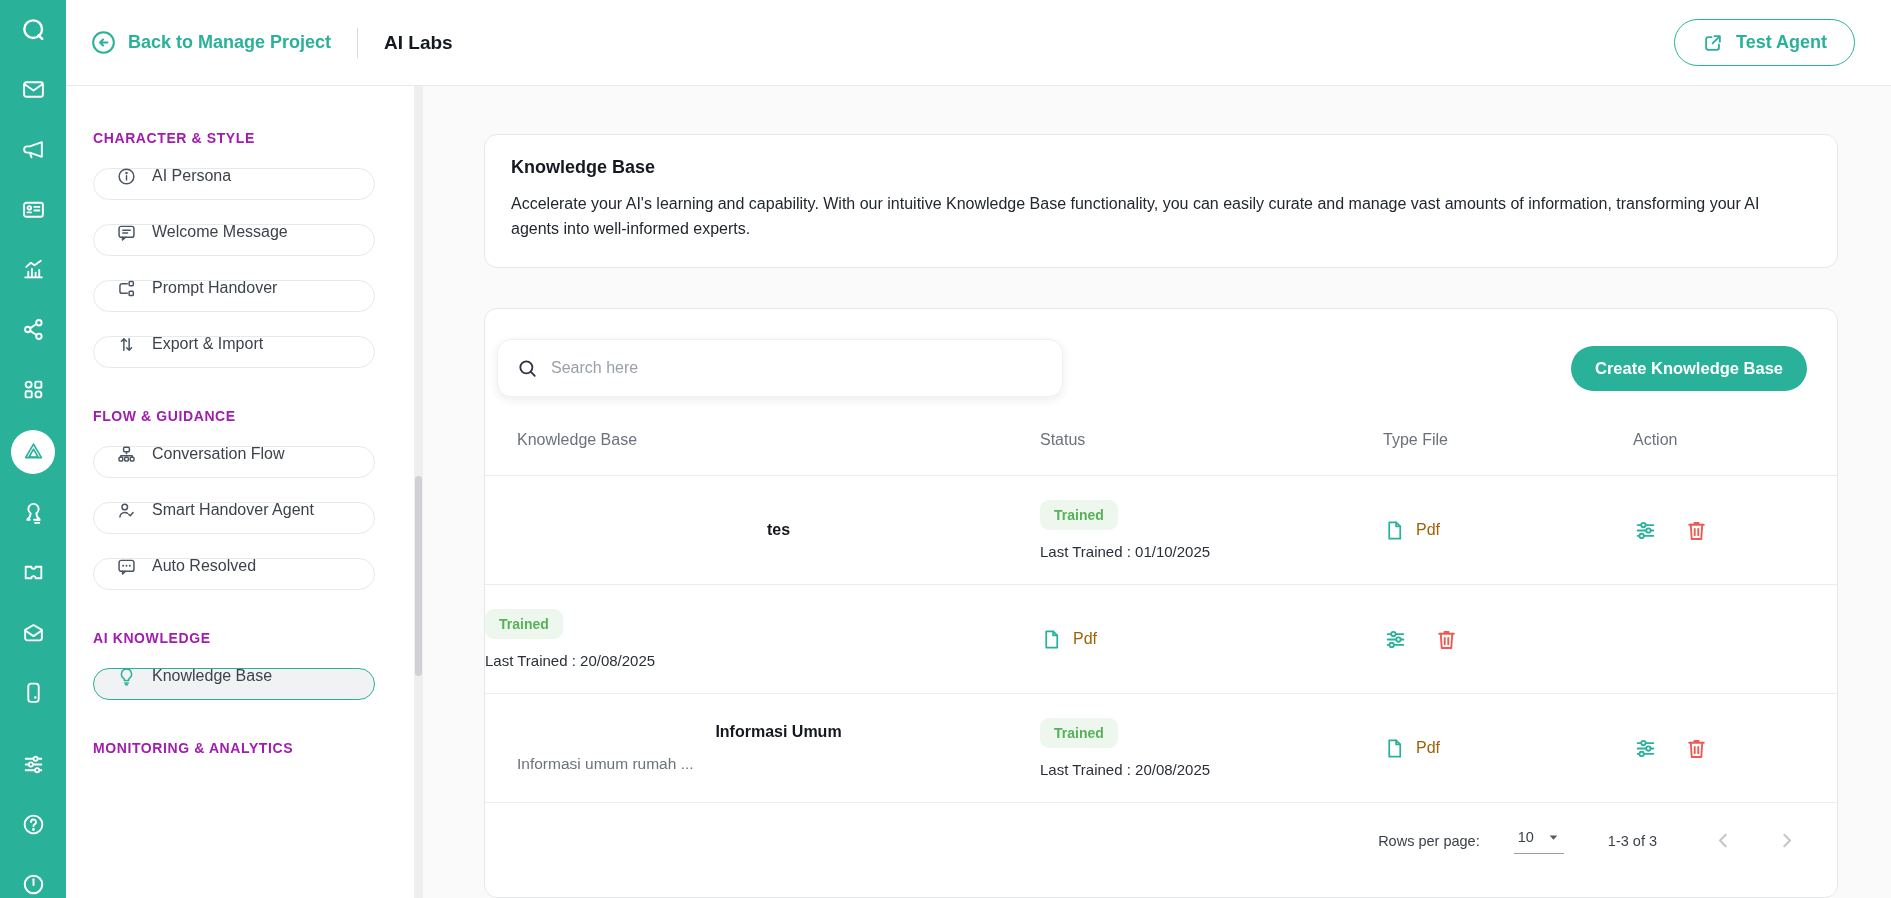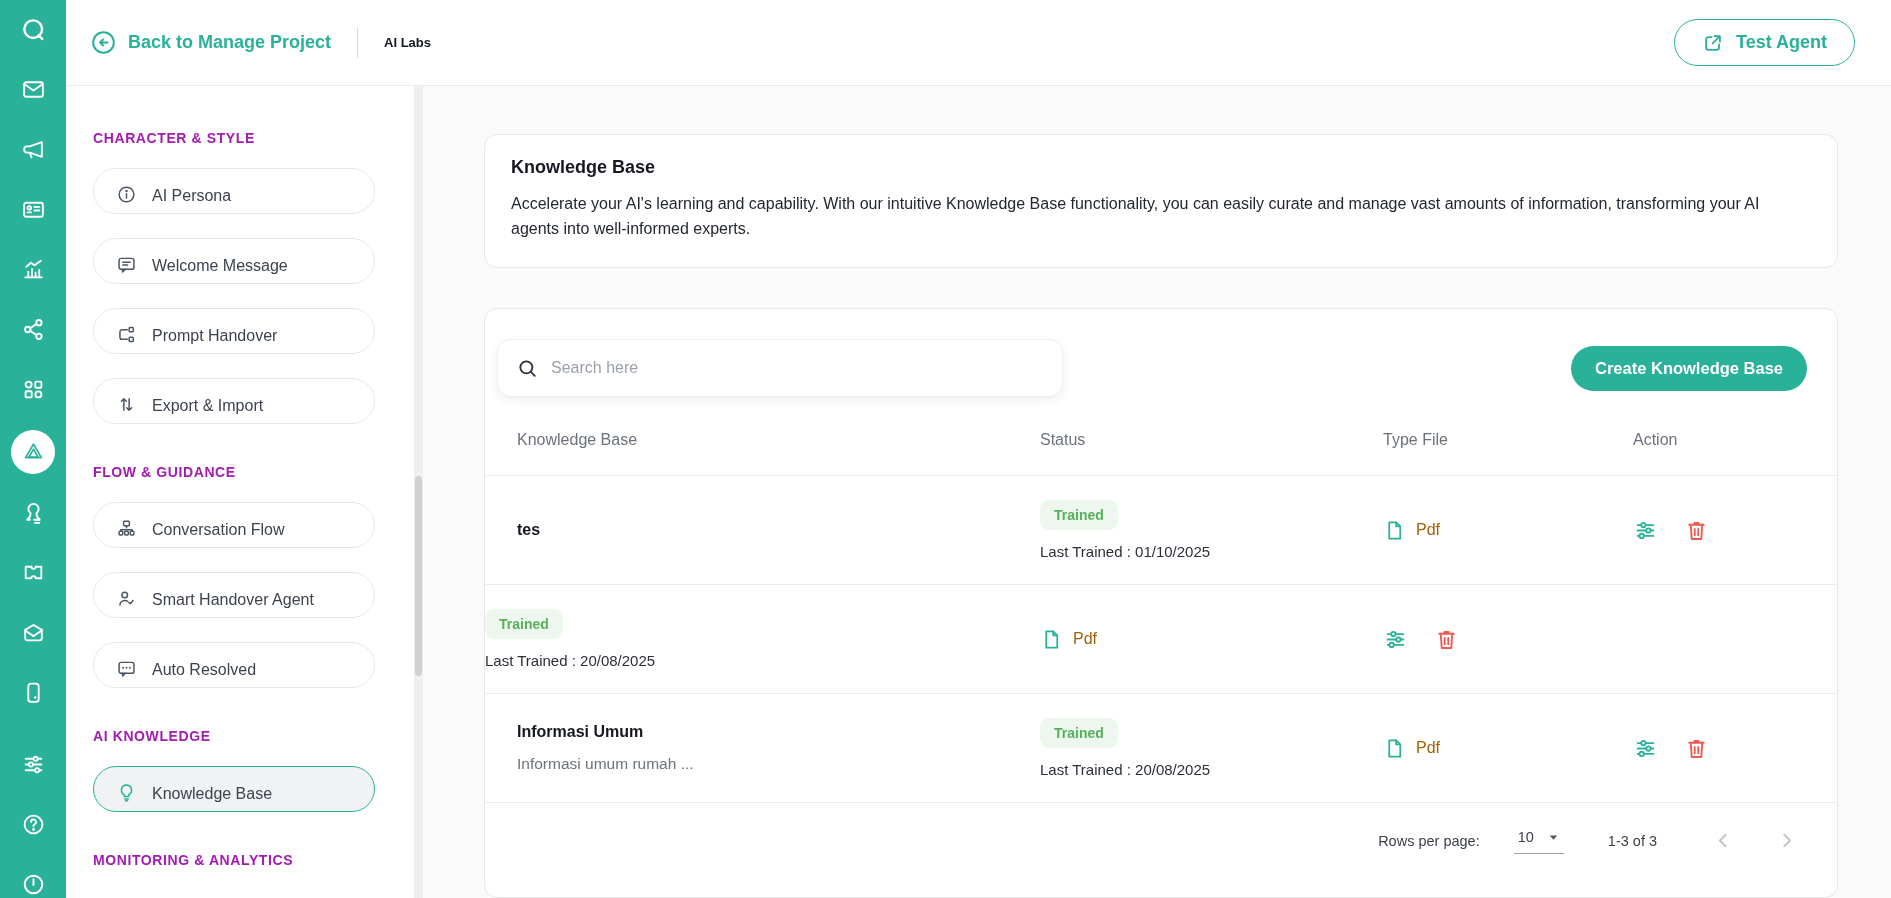--- a/index.html
+++ b/index.html
@@ -18,35 +18,35 @@
   .rail-gap { height:12px; flex-shrink:0; }
 
   
   .shell { flex:1; display:flex; flex-direction:column; min-width:0; }
   .topbar { height:86px; background:#fff; border-bottom:1px solid #e9eaec;
     display:flex; align-items:center; padding:0 36px 0 24px; flex-shrink:0; }
   .back-link { display:flex; align-items:center; gap:11px; color:#2ab19a;
     font-size:18px; font-weight:600; cursor:pointer; }
   .back-link svg { width:27px; height:27px; }
   .top-divider { width:1px; height:30px; background:#d7dadd; margin:0 26px; }
-  .page-title { font-size:13px; font-weight:700; color:#141821; }
+  .page-title { font-size:19px; font-weight:700; color:#141821; }
   .top-spacer { flex:1; }
   .test-agent-btn { display:flex; align-items:center; gap:12px; height:47px; padding:16px 27px;
     border:1px solid #2ab19a; border-radius:24px; background:#fff; color:#2ab19a;
     font-size:18px; font-weight:700; cursor:pointer; font-family:inherit; }
   .test-agent-btn svg { width:22px; height:22px; }
 
   .content-row { flex:1; display:flex; min-height:0; }
 
   
   .sidebar { width:348px; background:#fff; padding:44px 0 0 27px; flex-shrink:0; overflow:hidden; }
   .section-label { font-size:14px; font-weight:700; letter-spacing:.6px; color:#a21caf;
     text-transform:uppercase; margin:0 0 22px 0; }
-  .nav-item { width:282px; height:46px; border:1px solid #e6e8ea; border-radius:23px;
-    background:#fff; display:flex; align-items:flex-end; gap:15px; padding:0 20px 8px 22px;
+  .nav-item { width:282px; height:32px; border:1px solid #e6e8ea; border-radius:23px;
+    background:#fff; display:flex; align-items:center; gap:15px; padding:0 20px 16px 22px;
     margin-bottom:24px; cursor:pointer; }
   .nav-item svg { width:21px; height:21px; color:#4b5563; flex-shrink:0; }
   .nav-item span.lbl { font-size:16px; color:#3d434d; }
   .nav-item.selected { background:#f1f2f4; border:1.5px solid #2ab19a; }
   .nav-item.selected svg { color:#2ab19a; }
   .nav-section-gap { height:16px; }
   .v-scroll { width:9px; background:#efefef; position:relative; flex-shrink:0; }
   .v-scroll .thumb { position:absolute; left:1px; top:390px; width:7px; height:200px;
     background:#cfd1d4; border-radius:4px; }
 
@@ -69,21 +69,21 @@
     border-radius:23px; font-size:16.5px; font-weight:700; cursor:pointer; font-family:inherit; }
 
   .tbl { margin-top:34px; }
   .tbl-head { display:grid; grid-template-columns:555px 343px 250px auto; padding-bottom:26px;
     border-bottom:1px solid #ececee; }
   .tbl-head div { font-size:16px; color:#6c727c; }
   .th-kb { padding-left:32px; }
   .tbl-row { display:grid; grid-template-columns:555px 343px 250px auto; align-items:center;
     min-height:109px; border-bottom:1px solid #ececee; }
   .cell-name { padding-left:32px; }
-  .row-name { font-size:16px; font-weight:700; color:#15181f; }
+  .row-name { font-size:16px; font-weight:700; color:#15181f;text-align:center; }
   .row-sub { font-size:15.5px; color:#6c727c; margin-top:14px; }
   .cell-status .badge { display:inline-block; background:#edf7ed; color:#57b15c; font-size:14px;
     font-weight:600; padding:7px 14px; border-radius:9px; }
   .cell-status .trained { font-size:15px; color:#2b2f38; margin-top:13px; }
   .cell-type { display:flex; align-items:center; gap:10px; }
   .cell-type svg { width:23px; height:23px; color:#2ab19a; }
   .cell-type span { font-size:16px; color:#a16207; }
   .cell-action { display:flex; align-items:center; gap:26px; }
   .icon-btn { background:none; border:none; cursor:pointer; padding:0; display:flex; }
   .icon-btn svg { width:25px; height:25px; }

